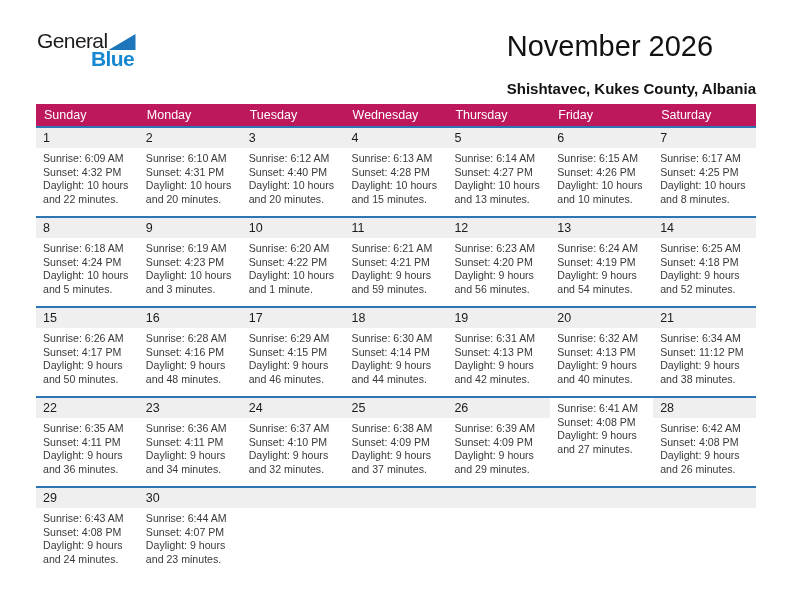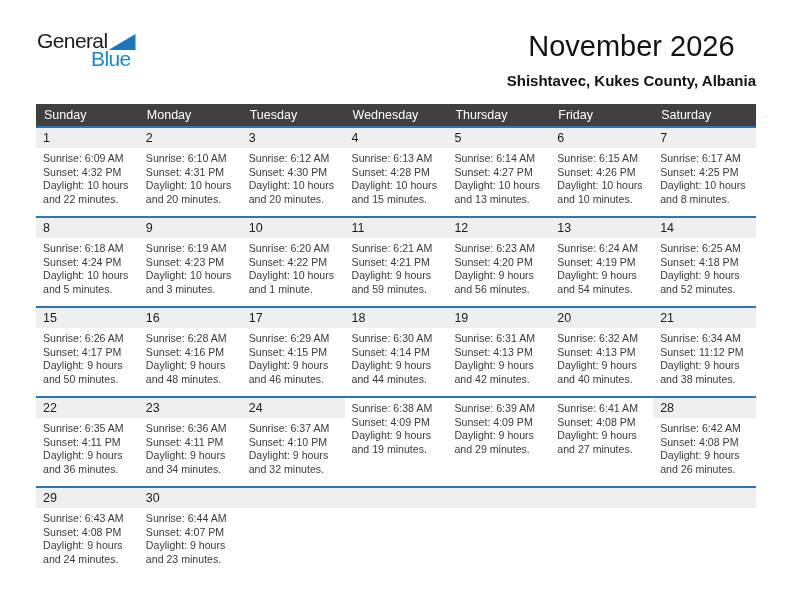--- a/index.html
+++ b/index.html
@@ -6,28 +6,28 @@
   body{
     width:792px;height:612px;background:#ffffff;position:relative;overflow:hidden;
     font-family:"Liberation Sans",sans-serif;
     -webkit-font-smoothing:antialiased;
   }
   
   .logo{position:absolute;left:37px;top:30px;line-height:1;}
   .logo-row{display:flex;align-items:flex-end;}
   .logo-general{font-size:21px;font-weight:500;color:#1c1c1c;letter-spacing:-0.6px;}
   .logo-tri{width:27px;height:16px;background:#1d76bc;clip-path:polygon(100% 0,100% 100%,0 100%);margin-left:1px;margin-bottom:1px;}
-  .logo-blue{font-size:21px;font-weight:400;color:#1787d2;letter-spacing:-0.6px;margin-left:54px;margin-top:-3px;}
+  .logo-blue{font-size:21px;font-weight:700;color:#1787d2;letter-spacing:-0.6px;margin-left:54px;margin-top:-3px;}
   
-  .titleblock{position:absolute;right:36px;top:30px;text-align:center;}
+  .titleblock{position:absolute;right:36px;top:30px;text-align:left;}
   .month-title{font-size:29px;color:#121212;}
-  .subtitle{font-size:15px;font-weight:bold;color:#121212;margin-top:9px;}
+  .subtitle{font-size:15px;font-weight:bold;color:#121212;margin-top:17px;}
   
   .cal{position:absolute;left:36px;top:104px;width:720px;}
-  .weekday-row{display:grid;grid-template-columns:repeat(7,1fr);background:#404040;height:22px;}
+  .weekday-row{display:grid;grid-template-columns:repeat(7,1fr);background:#be185d;height:22px;}
   .weekday-cell{color:#ffffff;font-size:12.5px;line-height:22px;padding-left:8px;overflow:hidden;}
   .week{border-top:2px solid #2e75b5;display:grid;grid-template-columns:repeat(7,1fr);height:88px;}
   .cell{overflow:hidden;}
   .daynum{background:#efefef;height:20px;font-size:12.5px;line-height:20px;padding-left:7px;color:#1c1c1c;}
   .detail{font-size:10.6px;line-height:13.7px;color:#3a3a3a;padding:4px 2px 0 7px;white-space:nowrap;}
 </style>
 </head>
 <body>
 
 <div class="logo">
@@ -70,21 +70,21 @@
             <div>Sunrise: 6:10 AM</div>
             <div>Sunset: 4:31 PM</div>
             <div>Daylight: 10 hours</div>
             <div>and 20 minutes.</div>
           </div>
         </div>
         <div class="cell">
           <div class="daynum">3</div>
           <div class="detail">
             <div>Sunrise: 6:12 AM</div>
-            <div>Sunset: 4:30 PM</div>
+            <div>Sunset: 4:40 PM</div>
             <div>Daylight: 10 hours</div>
             <div>and 20 minutes.</div>
           </div>
         </div>
         <div class="cell">
           <div class="daynum">4</div>
           <div class="detail">
             <div>Sunrise: 6:13 AM</div>
             <div>Sunset: 4:28 PM</div>
             <div>Daylight: 10 hours</div>
@@ -271,28 +271,30 @@
         <div class="cell">
           <div class="daynum">24</div>
           <div class="detail">
             <div>Sunrise: 6:37 AM</div>
             <div>Sunset: 4:10 PM</div>
             <div>Daylight: 9 hours</div>
             <div>and 32 minutes.</div>
           </div>
         </div>
         <div class="cell">
+          <div class="daynum">25</div>
           <div class="detail">
             <div>Sunrise: 6:38 AM</div>
             <div>Sunset: 4:09 PM</div>
             <div>Daylight: 9 hours</div>
-            <div>and 19 minutes.</div>
-          </div>
-        </div>
-        <div class="cell">
+            <div>and 37 minutes.</div>
+          </div>
+        </div>
+        <div class="cell">
+          <div class="daynum">26</div>
           <div class="detail">
             <div>Sunrise: 6:39 AM</div>
             <div>Sunset: 4:09 PM</div>
             <div>Daylight: 9 hours</div>
             <div>and 29 minutes.</div>
           </div>
         </div>
         <div class="cell">
           <div class="detail">
             <div>Sunrise: 6:41 AM</div>

